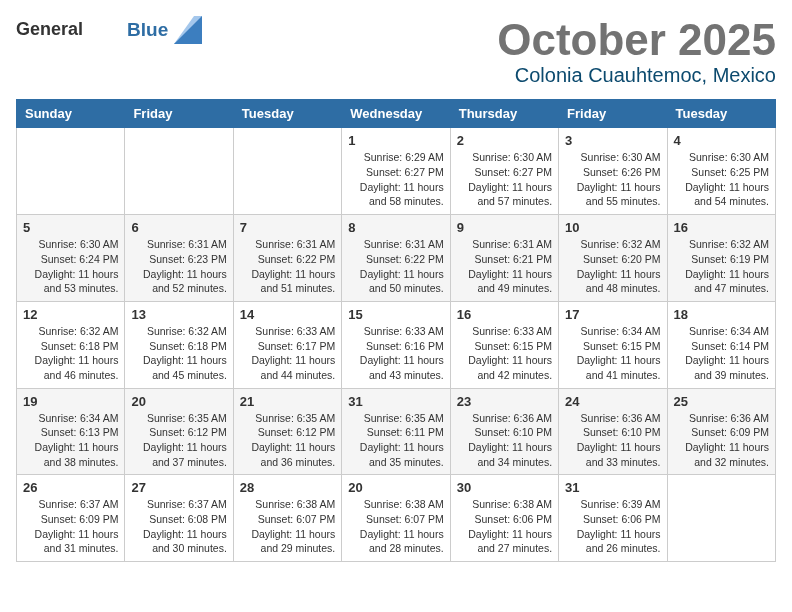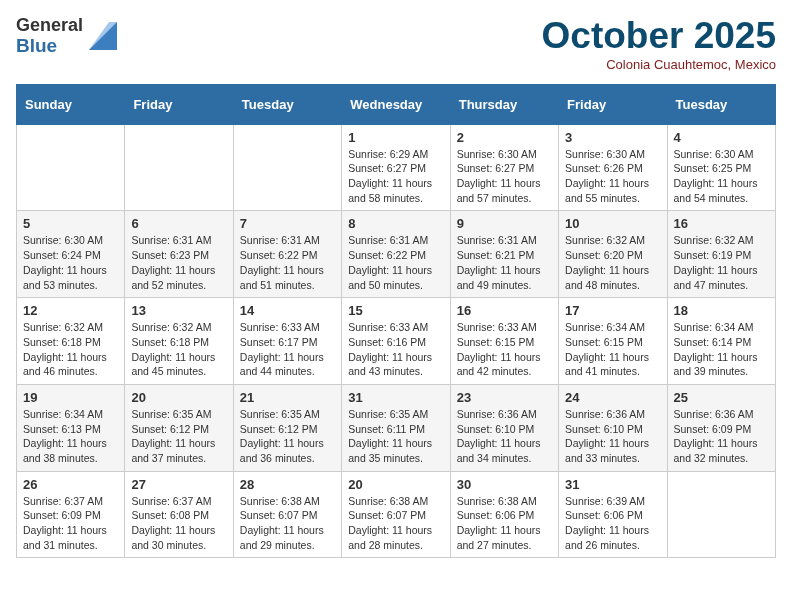--- a/index.html
+++ b/index.html
@@ -16,61 +16,61 @@
       align-items: flex-start;
       margin-bottom: 12px;
     }
     .logo {
       display: flex;
       align-items: center;
       gap: 4px;
     }
     .logo-text {
       display: flex;
-      flex-direction: column;
       line-height: 1.1;
+      gap: 44px;
     }
     .logo-general {
       font-size: 18px;
       font-weight: bold;
       color: #333;
     }
     .logo-blue {
       font-size: 19px;
       font-weight: bold;
       color: #2e6da4;
     }
     .logo-icon {
       width: 28px;
       height: 28px;
       margin-left: 2px;
     }
     .title-block {
       text-align: right;
     }
     .month-title {
-      font-size: 37px;
+      font-size: 44px;
       font-weight: bold;
+      color: #737373;
+      line-height: 1.1;
+    }
+    .location {
+      font-size: 20px;
       color: #0c4a6e;
-      line-height: 1.1;
-    }
-    .location {
-      font-size: 13px;
-      color: #7f1d1d;
     }
     .calendar {
       width: 100%;
       border-collapse: collapse;
       border: 1px solid #ccc;
     }
     .calendar th {
       background: #2e6da4;
       color: #fff;
       text-align: left;
-      padding: 12px 8px;
+      padding: 6px 8px;
       font-size: 13px;
       border: 1px solid #2e6da4;
     }
     .calendar td {
       vertical-align: top;
       padding: 5px 6px;
       border: 1px solid #ccc;
       width: calc(100% / 7);
       min-height: 80px;
       font-size: 11px;
@@ -83,20 +83,21 @@
     .day-num {
       font-weight: bold;
       font-size: 13px;
       display: block;
       margin-bottom: 2px;
     }
     .day-info {
       font-size: 10.5px;
       line-height: 1.4;
       color: #333;
+      text-align: right;
     }
     .empty-cell {
       background: #fff !important;
     }
   </style>
 </head>
 <body>
 
 <div class="header">
   <div class="logo">

